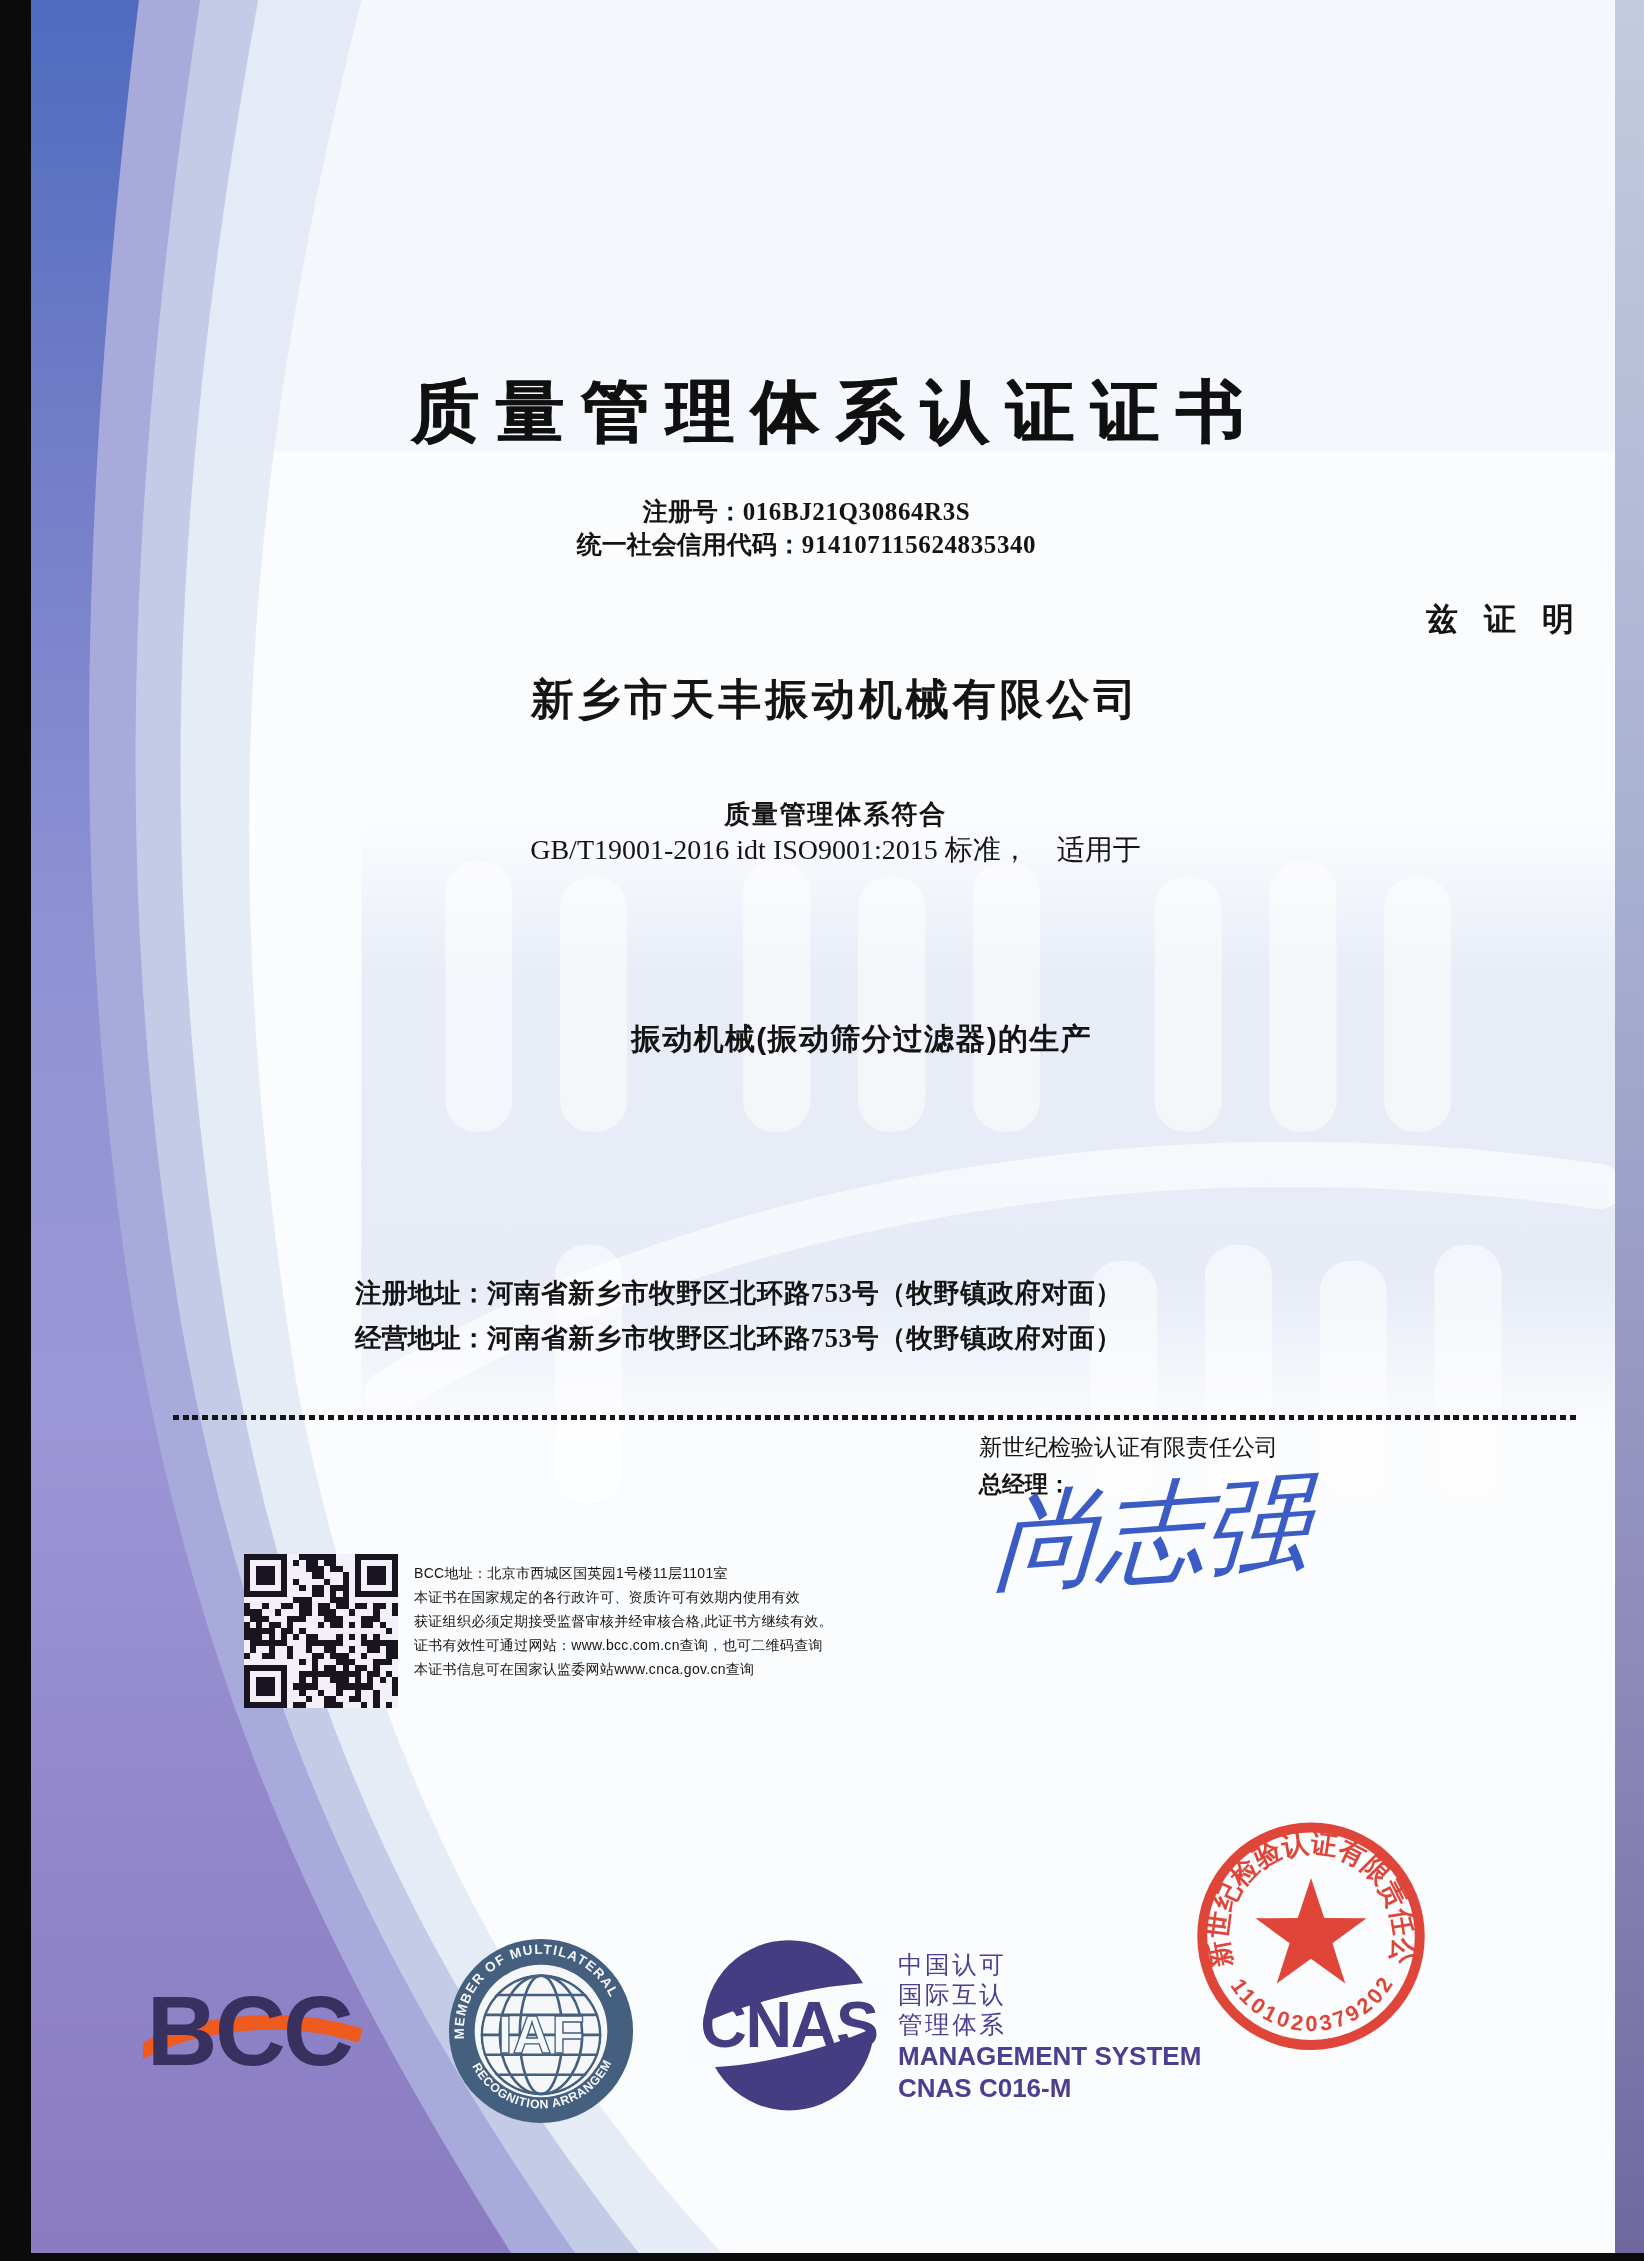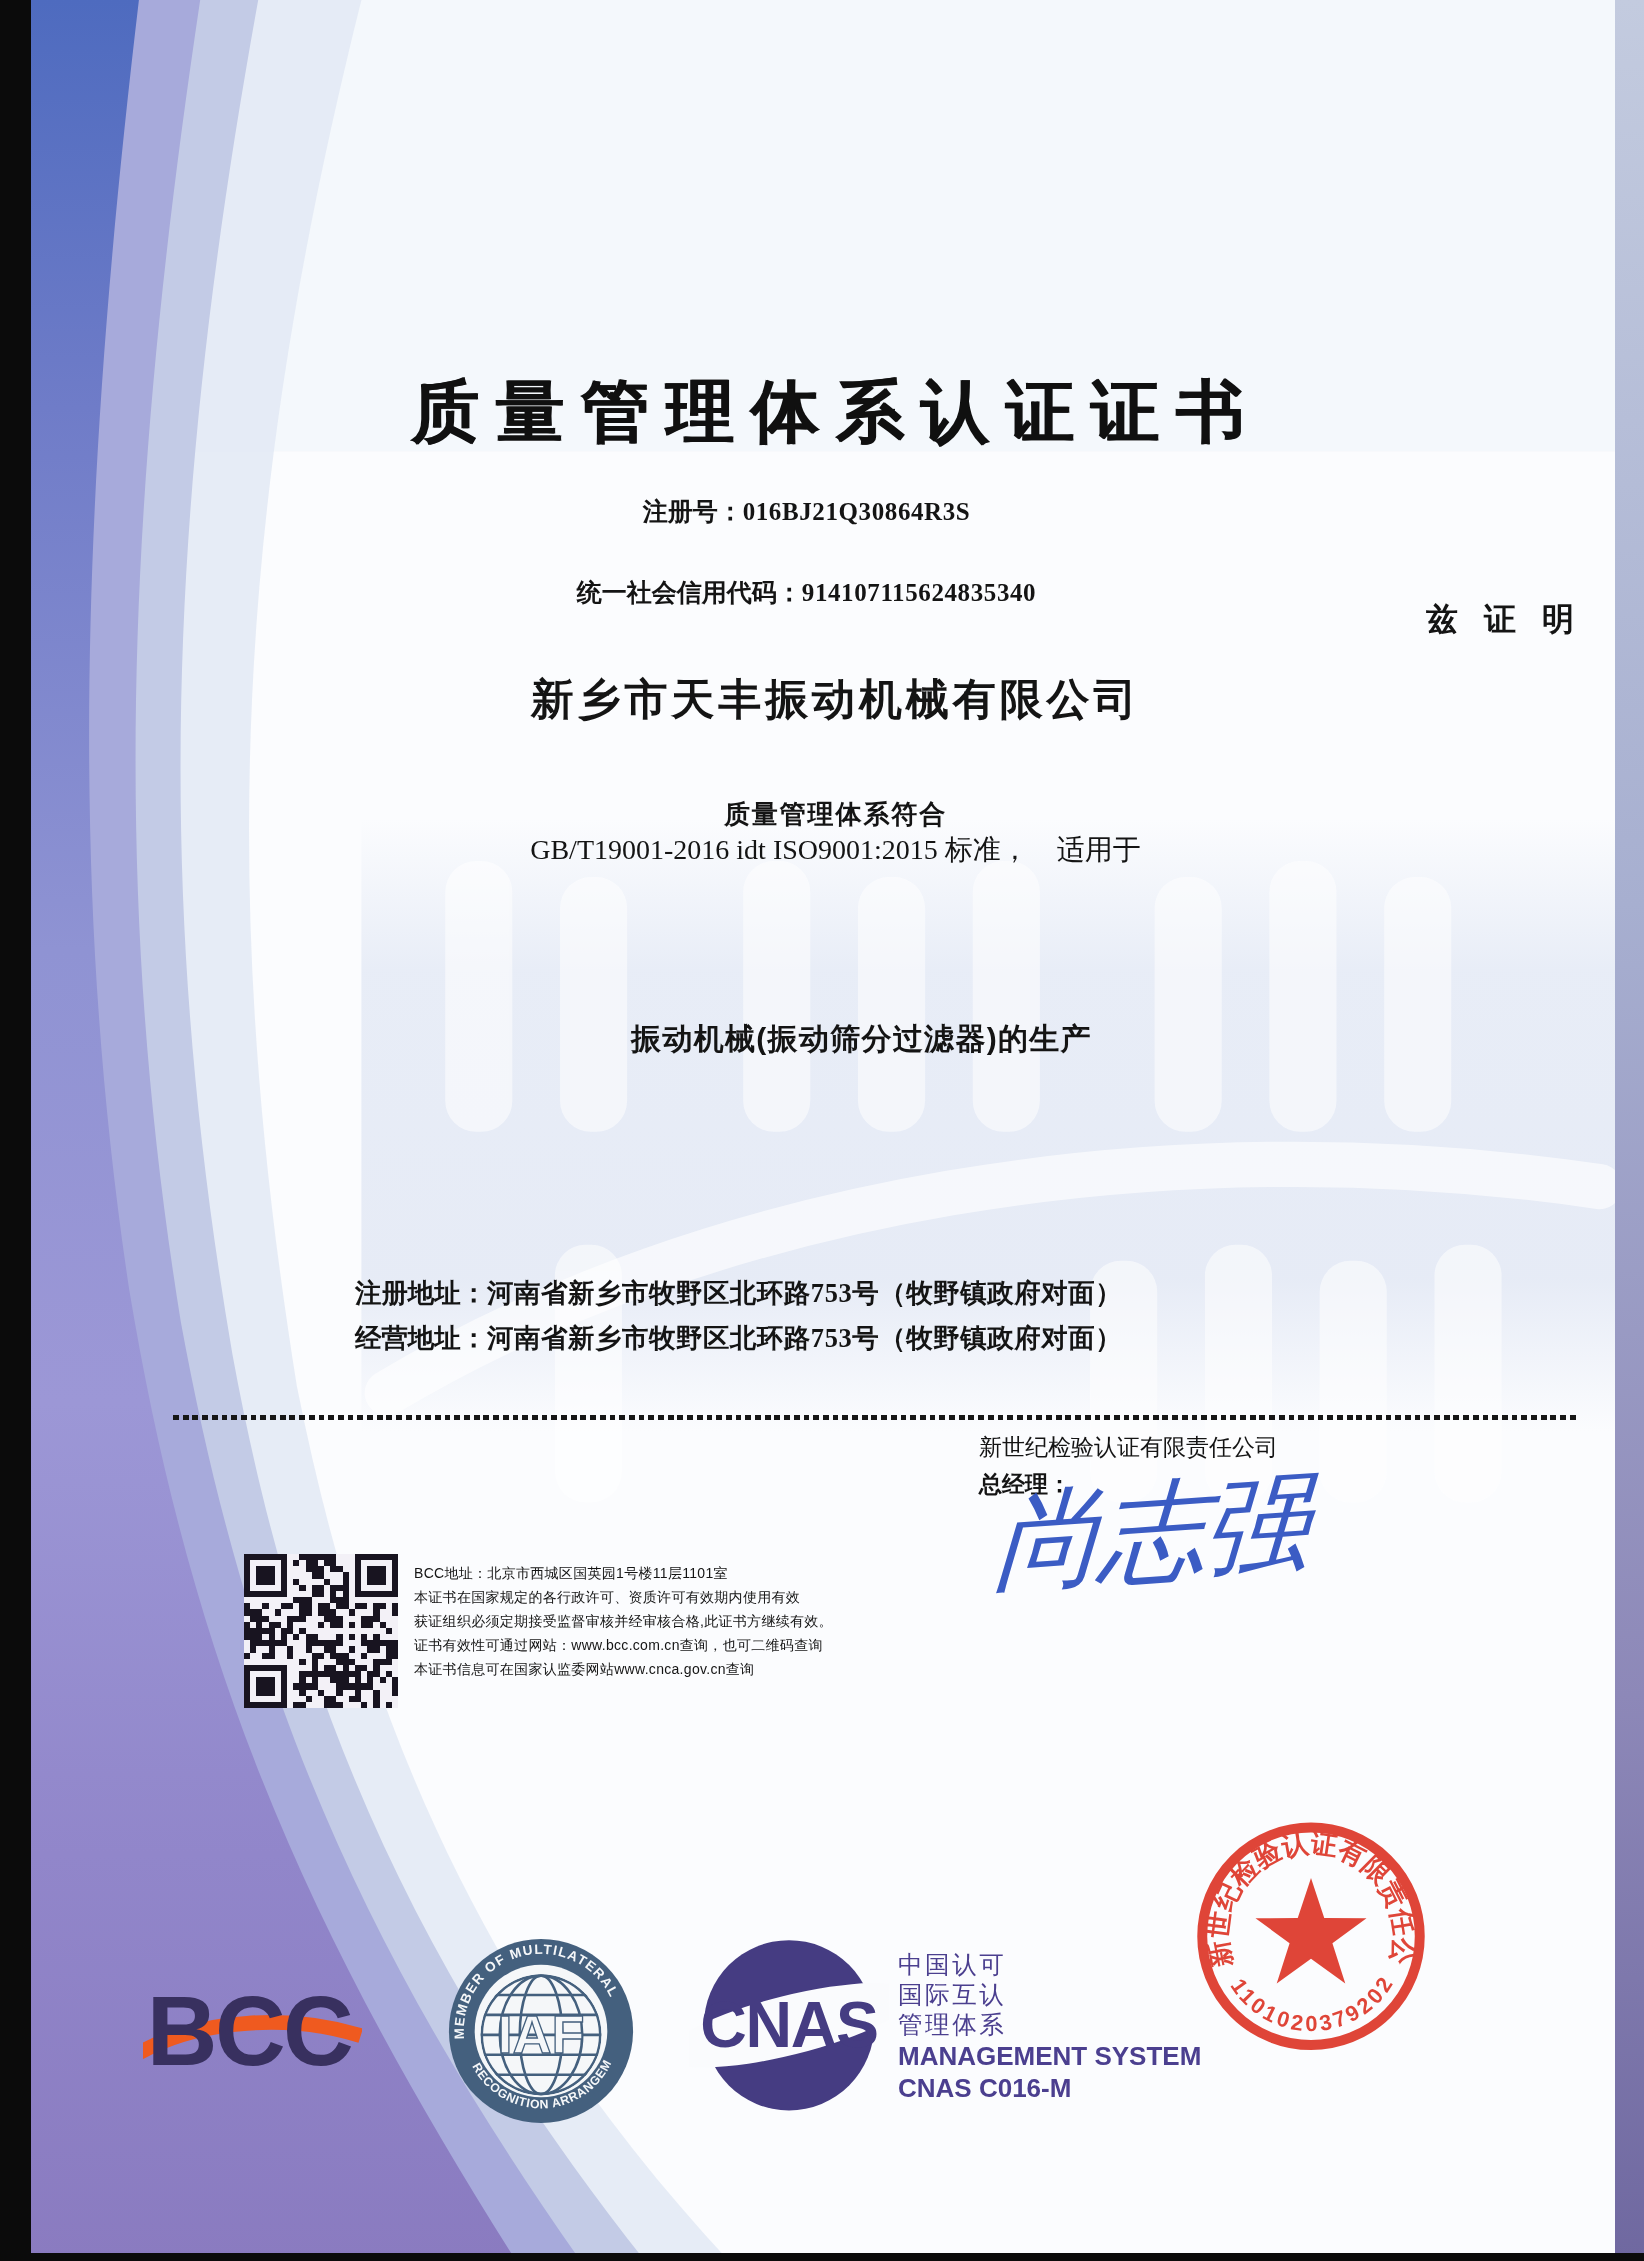--- a/index.html
+++ b/index.html
@@ -7,21 +7,21 @@
         background:#fbfcfe;font-family:"Liberation Sans",sans-serif;color:#141414;}
   .bg{position:absolute;left:0;top:0;width:1645px;height:2261px;}
   .black-left{position:absolute;left:0;top:0;width:31px;height:2261px;background:#0b0b0b;z-index:3;}
   .black-bottom{position:absolute;left:0;bottom:0;width:1645px;height:7.7px;background:#0b0b0b;z-index:6;}
   .right-band{position:absolute;right:0;top:0;width:30px;height:2261px;z-index:3;
       background:linear-gradient(180deg,#c3cbdf 0%,#a7afd0 40%,#8d88b8 75%,#6f68a0 100%);}
   .center-line{position:absolute;left:71px;right:45px;text-align:center;z-index:4;}
   .title{top:330px;font-family:Liberation Sans, sans-serif;font-weight:900;
          font-size:68px;letter-spacing:17px;color:#101010;text-shadow:1.3px 0 0 #101010;margin-top:37px;}
   .regline{font-size:25px;line-height:32px;transform:translateX(-29px);}
-  .reg1{top:495px;} .reg2{top:528px;margin-top:48px;}
+  .reg1{top:495px;} .reg2{top:528px;}
   .lbl{font-weight:bold;}
   .val{font-family:"Liberation Serif",serif;letter-spacing:0.6px;font-weight:bold;}
   .certify{top:598px;font-size:32px;font-weight:600;letter-spacing:26px;text-indent:26px;text-align:right;}
   .company{top:671px;font-size:43px;font-weight:bold;letter-spacing:3.9px;}
   .sysline{top:797px;font-size:26px;font-weight:600;letter-spacing:1.9px;}
   .stdline{top:831px;font-size:28px;font-family:"Liberation Serif",serif;}
   .scope{top:1019px;font-size:30px;font-weight:bold;letter-spacing:1.3px;transform:translateX(26px);}
   .addr{position:absolute;left:355px;top:1271px;font-size:26.4px;line-height:45px;z-index:4;}
   .dotline{position:absolute;left:173px;top:1415px;width:1406px;height:4.5px;z-index:4;
       background:repeating-linear-gradient(90deg,#161616 0 5.8px,transparent 5.8px 9.7px);}

